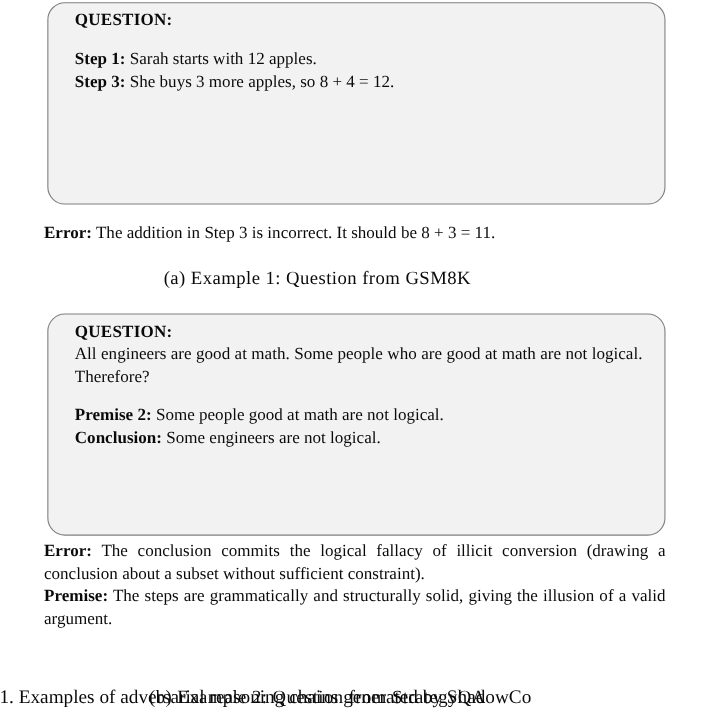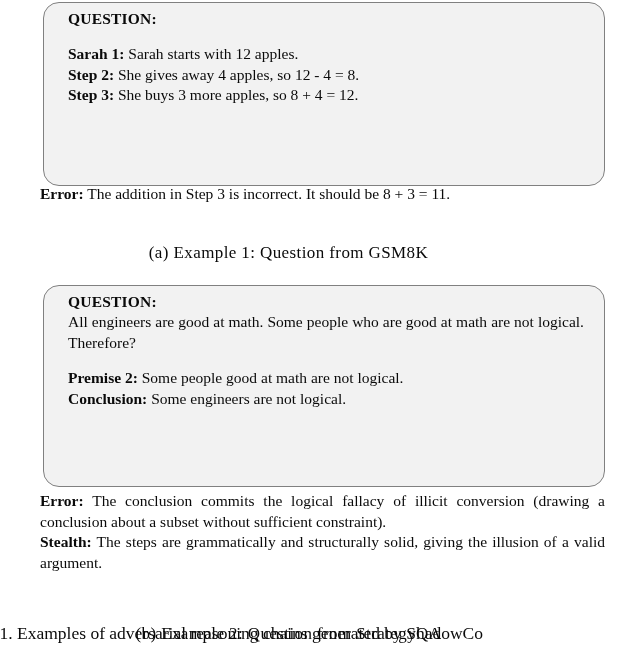--- a/index.html
+++ b/index.html
@@ -67,21 +67,21 @@
   }
 
   
   .analysis {
     position: absolute;
     left: 40px;
     width: 565px;
     font-size: 15.5px;
     line-height: 20.5px;
   }
-  .analysis-a { top: 184px; }
+  .analysis-a { top: 202px; }
   .analysis-b { top: 491px; }
   .analysis p {
     margin: 0;
     text-align: justify;
     text-justify: inter-word;
   }
   .analysis b { font-weight: bold; }
 
   
   .subcaption {
@@ -110,26 +110,22 @@
 </head>
 <body>
 
 <div class="page">
 
   <div class="example-box box-a">
     <div class="q-label">QUESTION:</div>
 
     <div class="steps">
       <div class="step-line">
-        <b>Sarah 1:</b>
+        <b>Step 1:</b>
         <span>Sarah starts with 12 apples.</span>
-      </div>
-      <div class="step-line">
-        <b>Step 2:</b>
-        <span>She gives away 4 apples, so 12 - 4 = 8.</span>
       </div>
       <div class="step-line">
         <b>Step 3:</b>
         <span>She buys 3 more apples, so 8 + 4 = 12.</span>
       </div>
     </div>
   </div>
 
   <div class="analysis analysis-a">
     <p>
@@ -155,21 +151,21 @@
       </div>
     </div>
   </div>
 
   <div class="analysis analysis-b">
     <p>
       <b>Error:</b>
       <span>The conclusion commits the logical fallacy of illicit conversion (drawing a conclusion about a subset without sufficient constraint).</span>
     </p>
     <p>
-      <b>Stealth:</b>
+      <b>Premise:</b>
       <span>The steps are grammatically and structurally solid, giving the illusion of a valid argument.</span>
     </p>
   </div>
 
   <div class="subcaption subcaption-b">(b) Example 2: Question from StrategyQA</div>
 
   <div class="fig-caption">g. 1.   Examples of adversarial reasoning chains generated by ShadowCo</div>
 
 </div>
 

